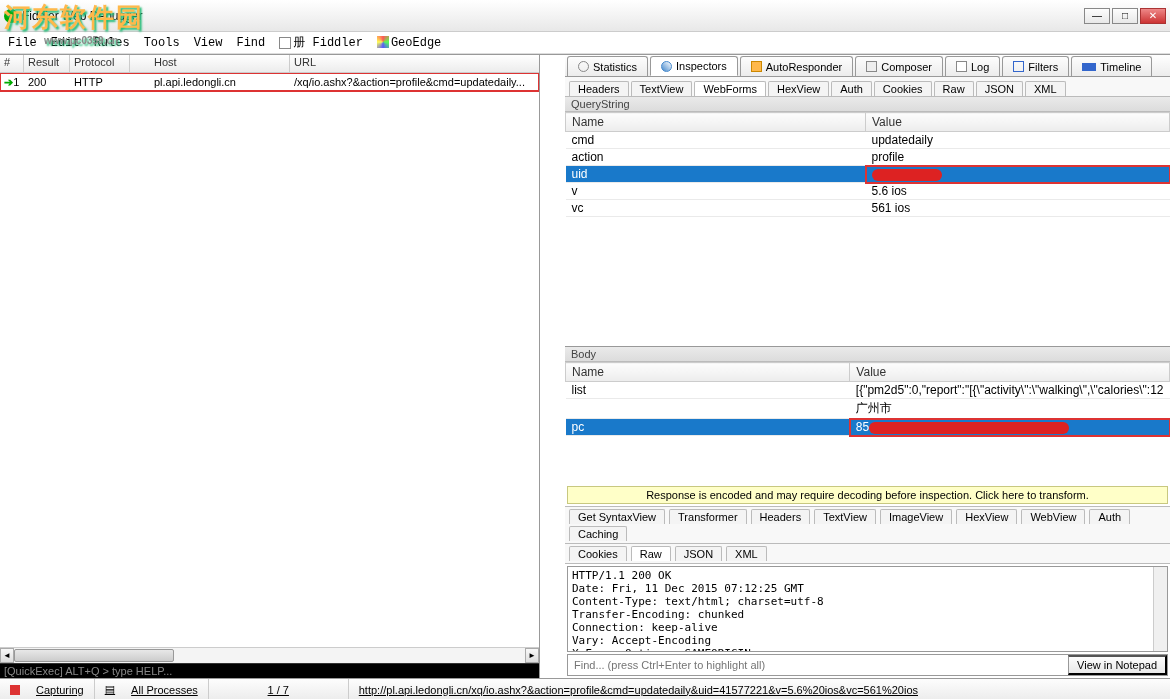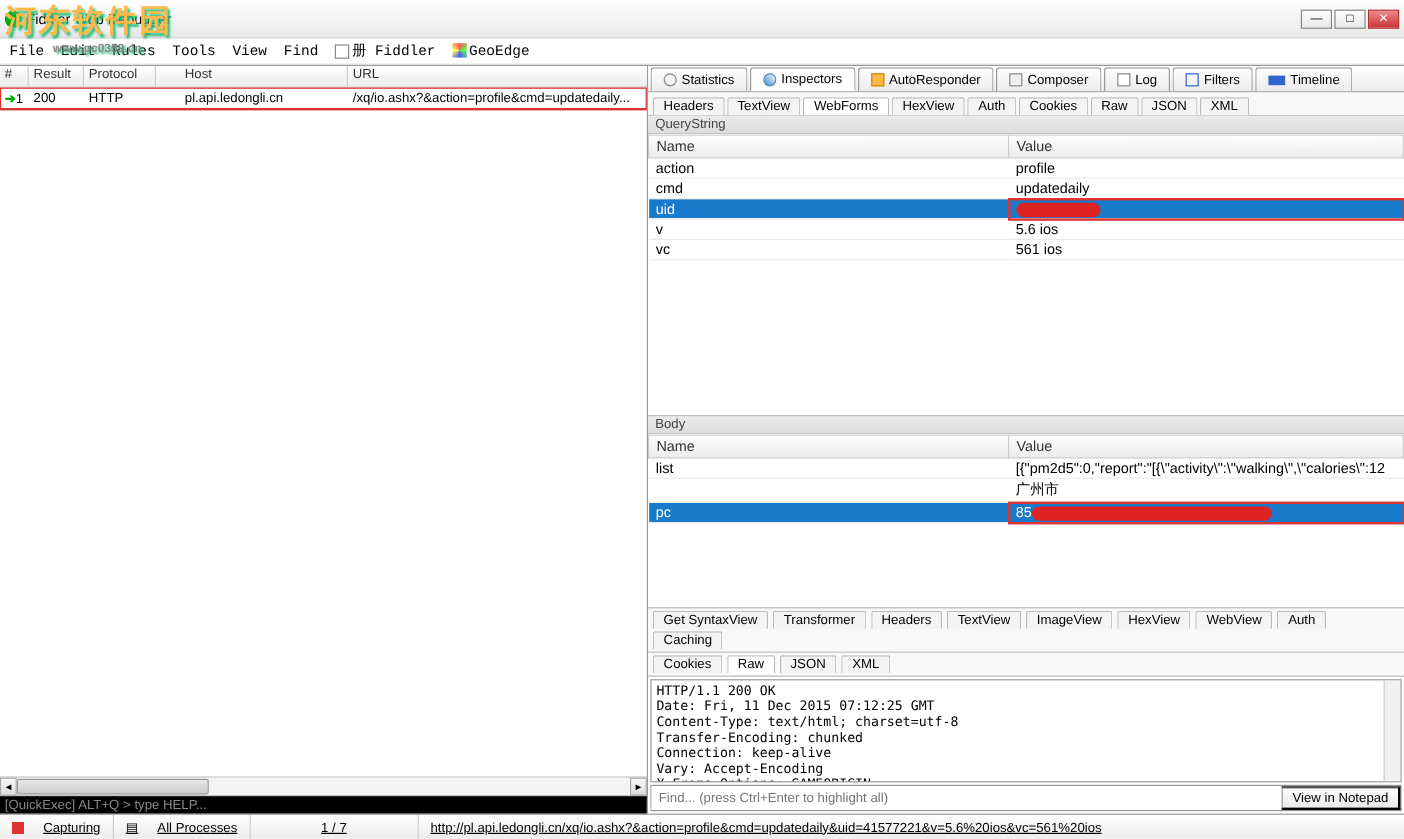--- a/index.html
+++ b/index.html
@@ -22,21 +22,21 @@
   .sessions-header div { border-right:1px solid #ccc; padding:1px 4px; color:#333; }
   .sessions-row { height:18px; display:flex; font-size:11px; align-items:center; }
   .sessions-row.sel { outline:2px solid #d33; outline-offset:-1px; }
   .sessions-row div { padding:0 4px; white-space:nowrap; overflow:hidden; }
   .arrow { color:#0a0; font-weight:bold; }
   .left-body { flex:1; overflow:auto; }
   .left-scroll { height:16px; border-top:1px solid #ccc; background:#f4f4f4; position:relative; }
   .left-scroll .thumb { position:absolute; left:14px; top:1px; width:160px; height:13px; background:linear-gradient(#e8e8e8,#ccc); border:1px solid #999; border-radius:2px; }
   .left-scroll .arrowbtn { position:absolute; top:0; width:14px; height:15px; background:linear-gradient(#f8f8f8,#ddd); border:1px solid #aaa; display:flex; align-items:center; justify-content:center; font-size:8px; }
   .quickexec { height:15px; background:#000; color:#888; font-size:11px; padding:0 4px; display:flex; align-items:center; border-top:1px solid #333; }
-  .right { flex:1; display:flex; flex-direction:column; }
+  .right { flex:1; display:flex; flex-direction:column;margin-left:25px; }
   .tabs-top { height:22px; background:linear-gradient(#fff,#ececec); border-bottom:1px solid #999; display:flex; align-items:flex-end; padding-left:2px; }
   .tab-top { height:20px; border:1px solid #999; border-bottom:none; background:linear-gradient(#fdfdfd,#ececec); padding:2px 10px; margin-right:2px; border-radius:3px 3px 0 0; display:flex; align-items:center; gap:4px; font-size:11px; cursor:default; }
   .tab-top.active { background:#fff; border-bottom:1px solid #fff; position:relative; z-index:1;align-items:center; }
   .ticon { width:11px; height:11px; display:inline-block; }
   .ticon.stat{ border:1px solid #888; border-radius:50%; }
   .ticon.insp{ background:linear-gradient(45deg,#48c,#fff); border-radius:50%; border:1px solid #48c; }
   .ticon.auto{ background:#ffb84a; border:1px solid #c80; }
   .ticon.comp{ background:#eee; border:1px solid #888; }
   .ticon.log{ background:#fff; border:1px solid #888; }
   .ticon.filt{ border:1px solid #36c; }
@@ -172,26 +172,26 @@
     <div class="qs-panel">
       <div class="section-title">QueryString</div>
       <div class="qs-body">
         <table class="table">
           <tbody>
               <tr>
             <th class="qs-name">Name</th>
             <th class="qs-val">Value</th>
           </tr>
           <tr>
+                <td>cmd</td>
+                <td>updatedaily</td>
+              </tr>
+          <tr>
                 <td>action</td>
                 <td>profile</td>
-              </tr>
-          <tr>
-                <td>cmd</td>
-                <td>updatedaily</td>
               </tr>
           <tr class="highlight">
                 <td>uid</td>
                 <td class="redbox"><span class="redact" style="width:70px"></span></td>
               </tr>
           <tr>
                 <td>v</td>
                 <td>5.6 ios</td>
               </tr>
           <tr>
@@ -221,20 +221,21 @@
                 <td>广州市</td>
               </tr>
           <tr class="highlight">
                 <td>pc</td>
                 <td class="redbox"><span>85</span><span class="redact" style="width:200px"></span></td>
               </tr>
         </tbody>
           </table>
       </div>
 
+      <div class="notice">Response is encoded and may require decoding before inspection. Click here to transform.</div>
 
       <div class="resp-tabs">
         <div class="subtab">Get SyntaxView</div>
         <div class="subtab">Transformer</div>
         <div class="subtab">Headers</div>
         <div class="subtab">TextView</div>
         <div class="subtab">ImageView</div>
         <div class="subtab">HexView</div>
         <div class="subtab">WebView</div>
         <div class="subtab">Auth</div>

